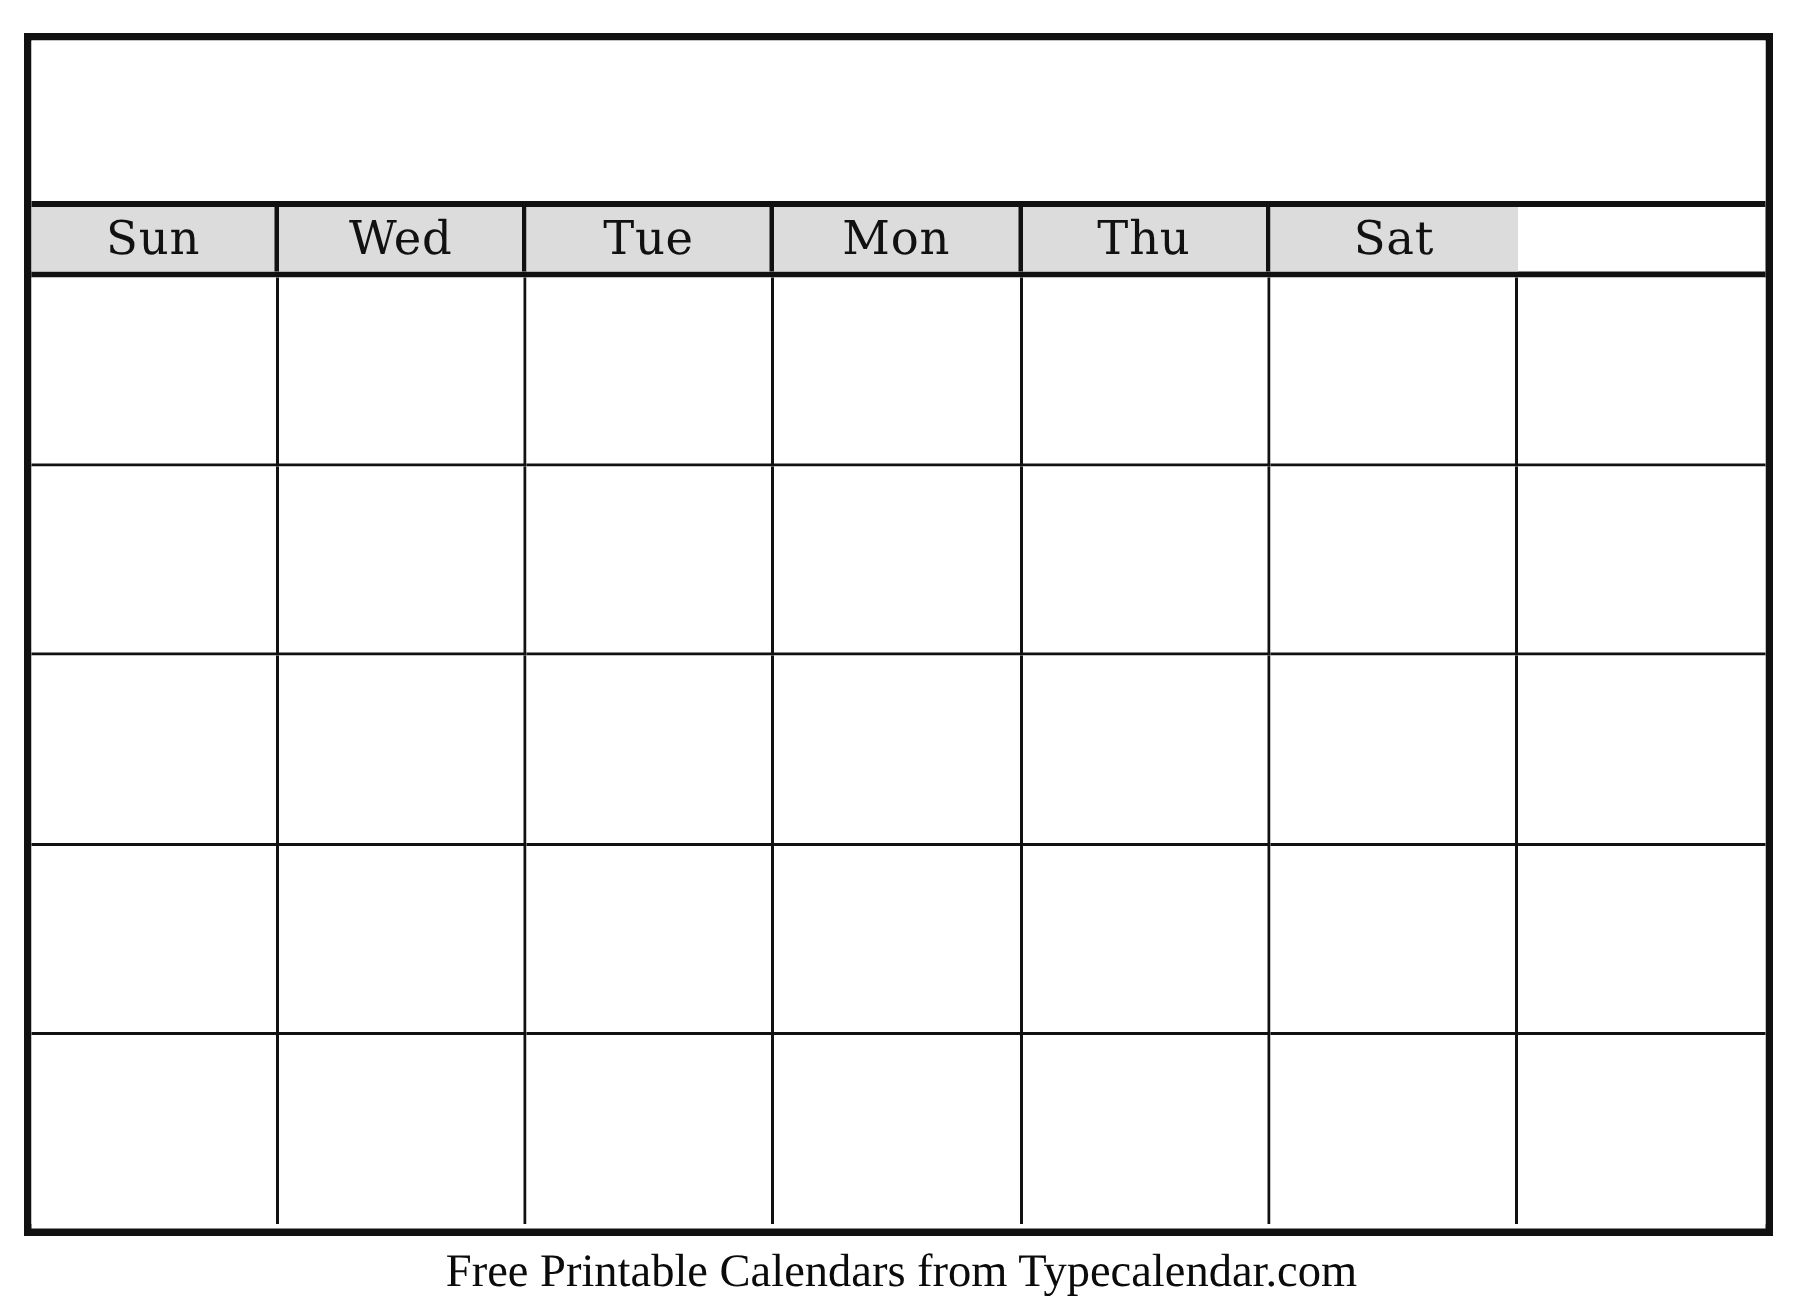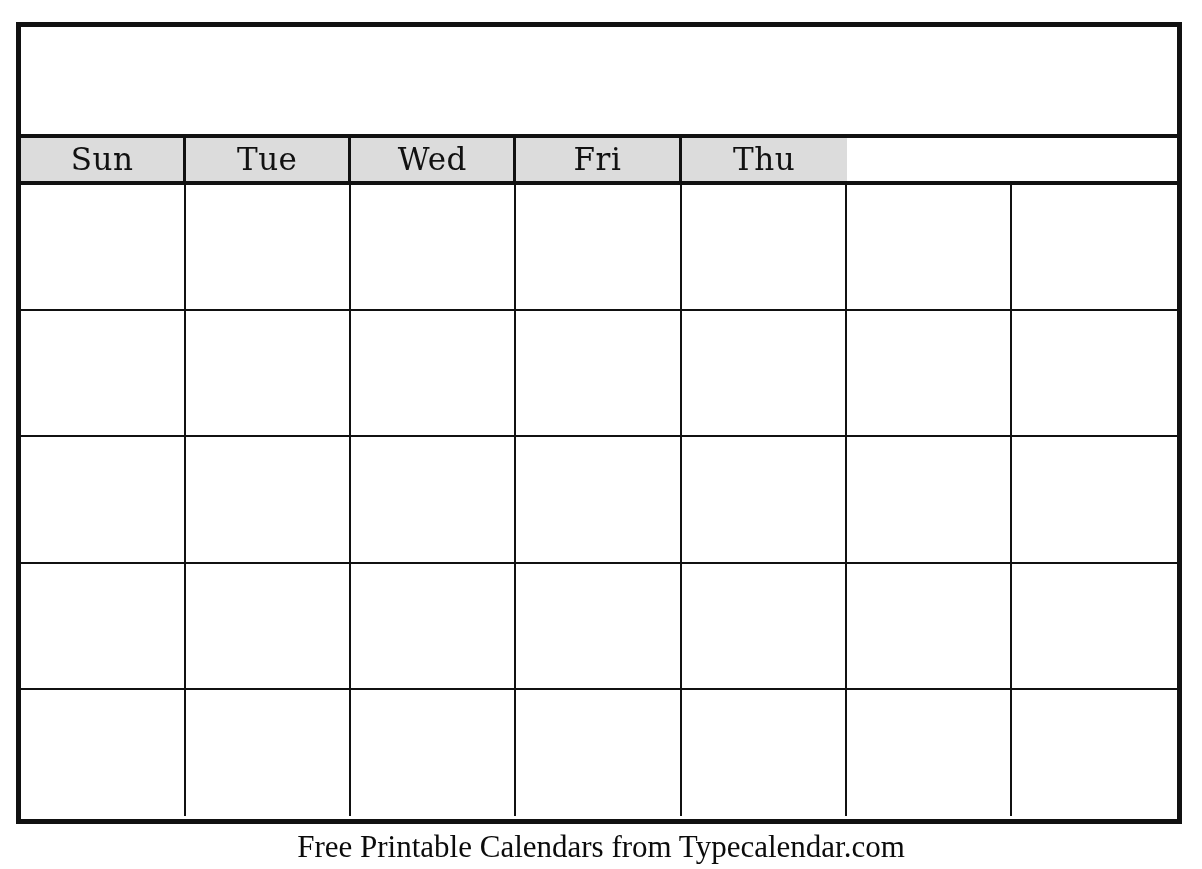--- a/index.html
+++ b/index.html
@@ -81,24 +81,25 @@
   }
 </style>
 </head>
 <body>
 
 <div class="calendar">
   <div class="title-area"></div>
 
   <div class="day-header-row">
     <div class="day-header-cell">Sun</div>
+    <div class="day-header-cell">Wed</div>
     <div class="day-header-cell">Tue</div>
-    <div class="day-header-cell">Wed</div>
-    <div class="day-header-cell">Fri</div>
+    <div class="day-header-cell">Mon</div>
     <div class="day-header-cell">Thu</div>
+    <div class="day-header-cell">Sat</div>
   </div>
 
   <div class="calendar-grid">
     <div class="calendar-cell"></div>
     <div class="calendar-cell"></div>
     <div class="calendar-cell"></div>
     <div class="calendar-cell"></div>
     <div class="calendar-cell"></div>
     <div class="calendar-cell"></div>
     <div class="calendar-cell"></div>

